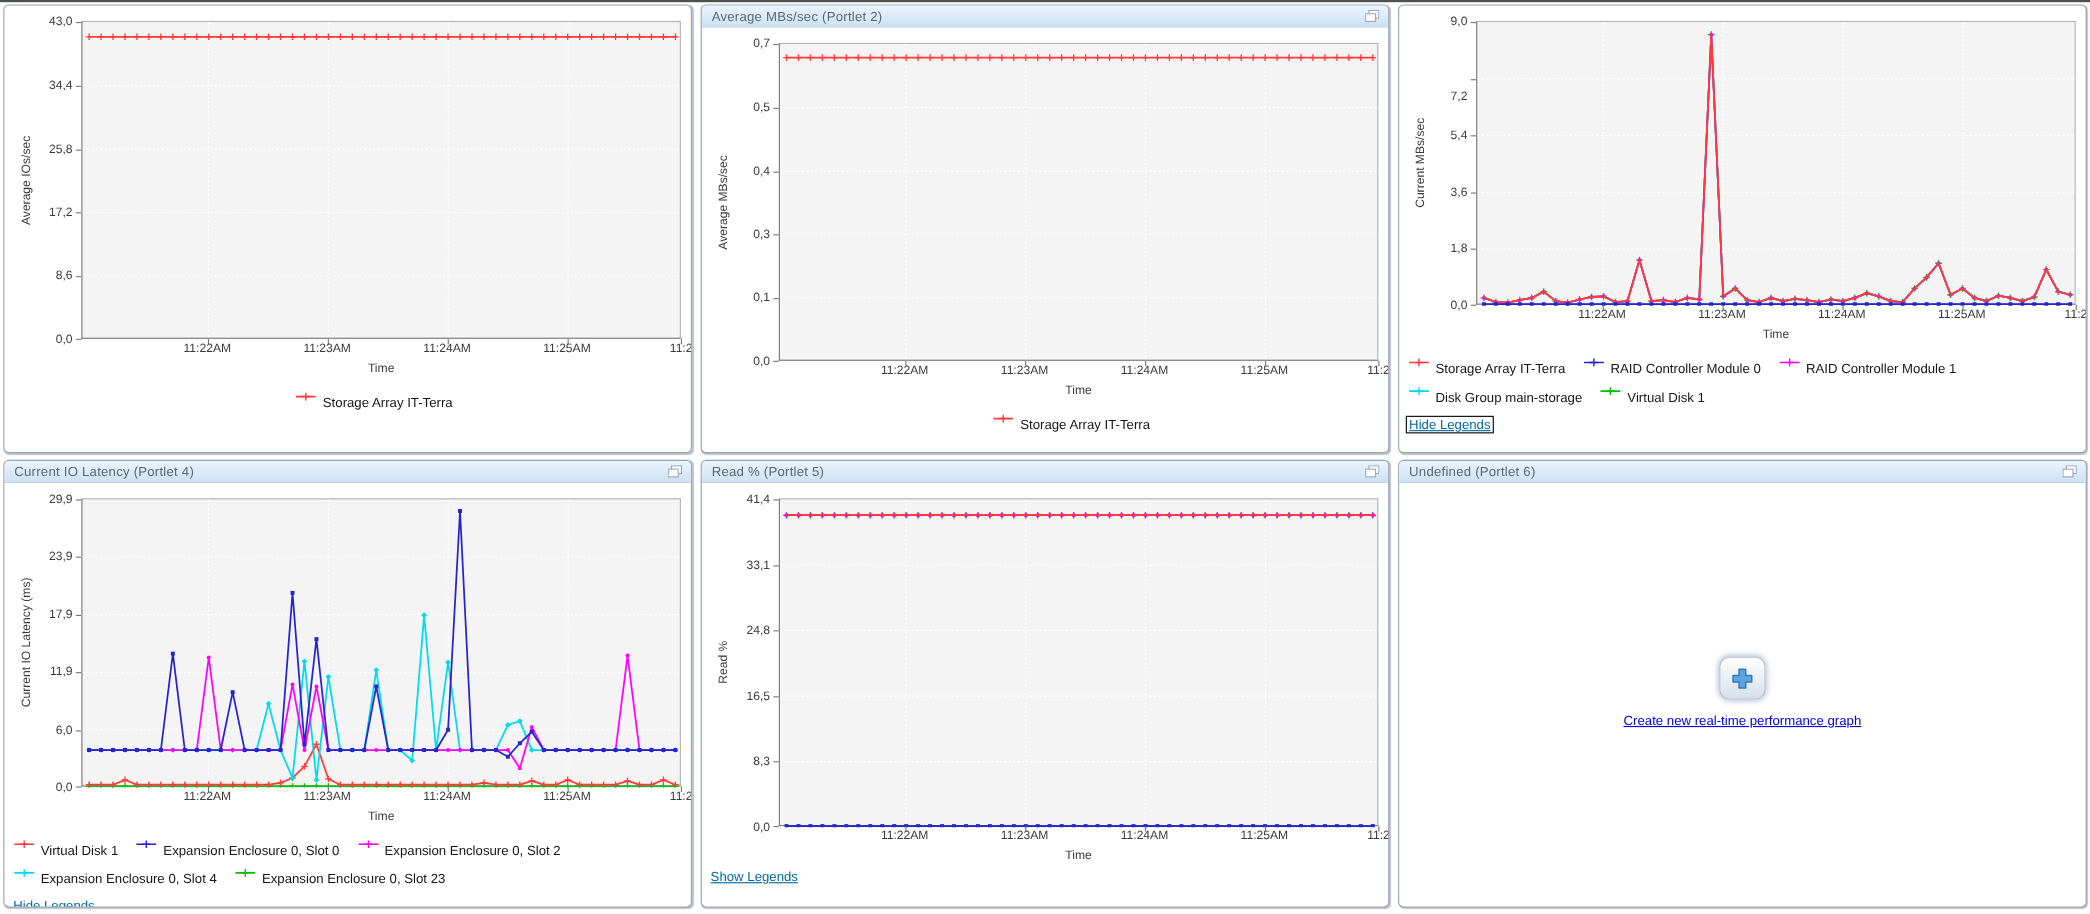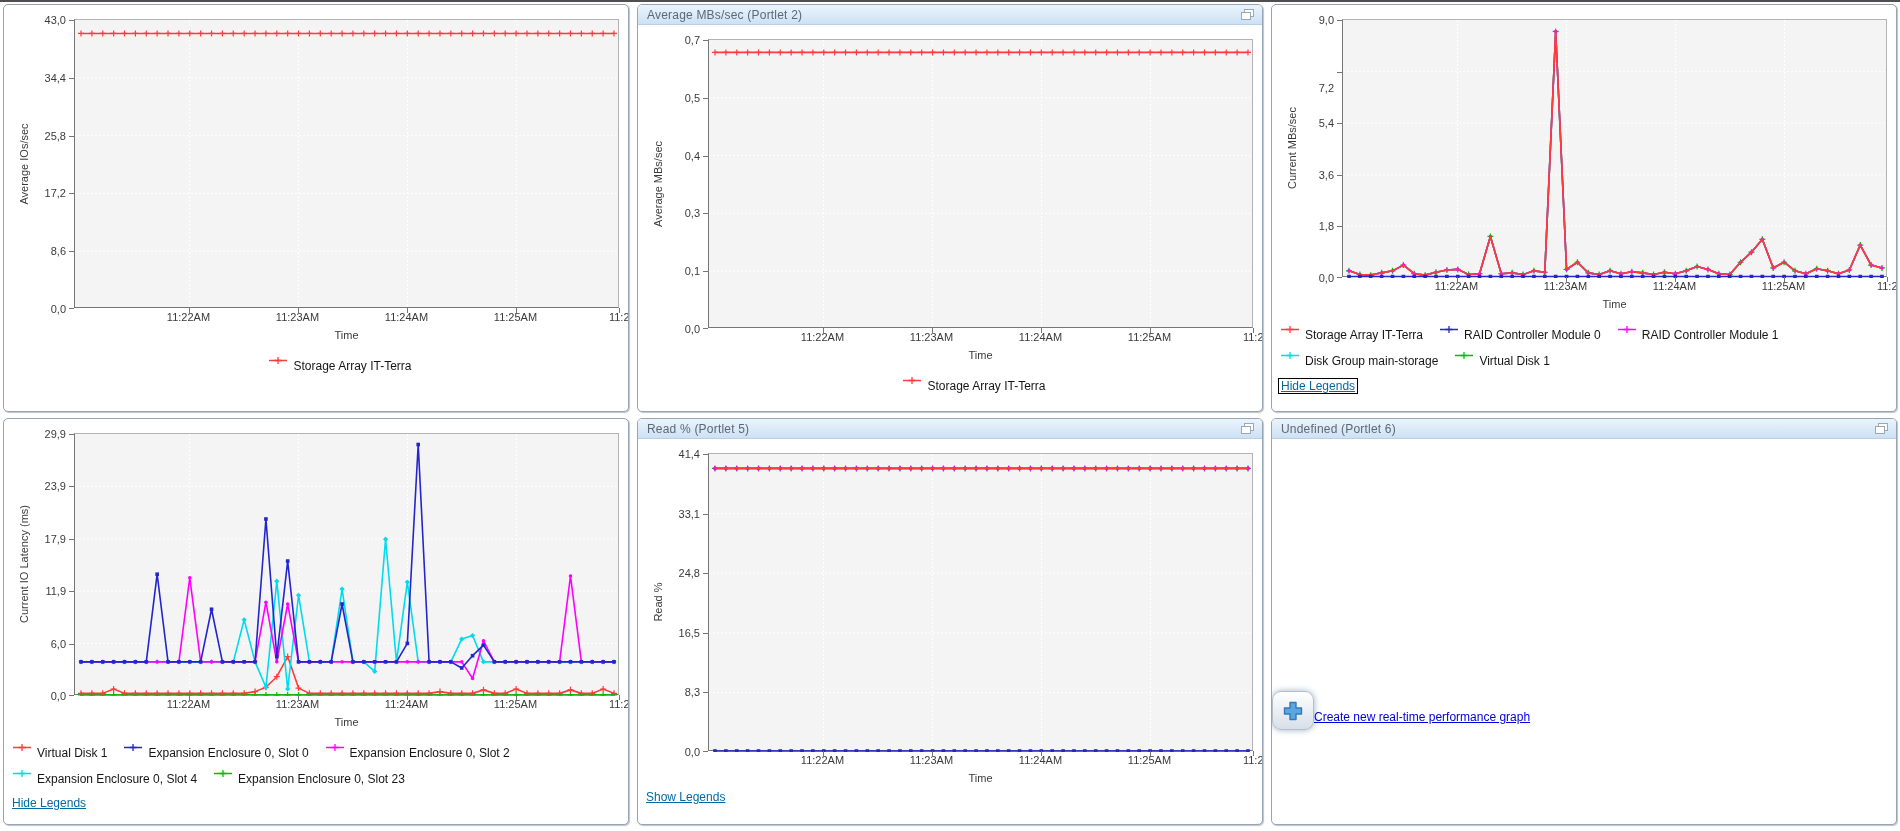--- a/index.html
+++ b/index.html
@@ -60,21 +60,21 @@
   .legend.left { text-align:left; margin-left:-62px; }
   .legend-item { display:inline-flex; align-items:flex-start; margin-right:16px; white-space:nowrap; }
   .legend-item svg { margin-right:5px; }
   .legend-link {
     display:inline-block; margin:6px 0 0 -62px; font-size:12px;
     color:#0369a1; text-decoration:underline; cursor:pointer;
   }
   .legend-link.focused { border:1px solid #000; padding:0 2px; margin-left:-64px; }
 
   
-  .undef-body { display:flex; flex-direction:row; align-items:center; padding-top:158px; }
+  .undef-body { display:flex; flex-direction:column; align-items:center; padding-top:158px; }
   .add-graph-btn {
     width:42px; height:39px; border-radius:9px;
     border:1px solid #b4bec9;
     background:linear-gradient(#feffff,#d7dfe9);
     box-shadow:0 0 6px rgba(150,168,190,.9);
     display:flex; align-items:center; justify-content:center;
     cursor:pointer;
   }
   .create-link { margin-top:12px; font-size:12px; color:#0000dd; text-decoration:underline; cursor:pointer; }
 </style>
@@ -517,20 +517,27 @@
               <svg width="20" height="9">
                 <line x1="1" y1="4.5" x2="19" y2="4.5" stroke="#00c000" stroke-width="1.5"></line>
                 <path d="M10 1V8M6.5 4.5H13.5" stroke="#00c000" stroke-width="1.3" fill="none"></path>
               </svg>
               <span>Virtual Disk 1</span>
             </span></div><a class="legend-link focused" href="#">Hide Legends</a></div>
     </div>
   </section>
 
   <section class="portlet">
+    <header class="portlet-titlebar">
+      <span class="portlet-title">Current IO Latency (Portlet 4)</span>
+      <svg class="win-icon" viewBox="0 0 13 12" width="13" height="12">
+          <rect x="3.5" y="0.5" width="9" height="7" fill="#ffffff" stroke="#9aa9b8"></rect>
+          <rect x="0.5" y="3.5" width="9" height="7" fill="#ffffff" stroke="#9aa9b8"></rect>
+        </svg>
+    </header>
     <div class="portlet-body">
       <div class="chart-wrap"><div class="ylabel" style="top: 131px;">Current IO Latency (ms)</div><div class="plot" style="height: 262px;">
             <svg width="545" height="262" viewBox="0 0 545 262">
               <line x1="0" y1="52.4" x2="545" y2="52.4" stroke="#ffffff" stroke-dasharray="2,2"></line>
               <line x1="0" y1="104.8" x2="545" y2="104.8" stroke="#ffffff" stroke-dasharray="2,2"></line>
               <line x1="0" y1="157.2" x2="545" y2="157.2" stroke="#ffffff" stroke-dasharray="2,2"></line>
               <line x1="0" y1="209.6" x2="545" y2="209.6" stroke="#ffffff" stroke-dasharray="2,2"></line>
               <line x1="114.45" y1="0" x2="114.45" y2="262" stroke="#ffffff" stroke-dasharray="2,2"></line>
               <line x1="223.45" y1="0" x2="223.45" y2="262" stroke="#ffffff" stroke-dasharray="2,2"></line>
               <line x1="332.45" y1="0" x2="332.45" y2="262" stroke="#ffffff" stroke-dasharray="2,2"></line>

